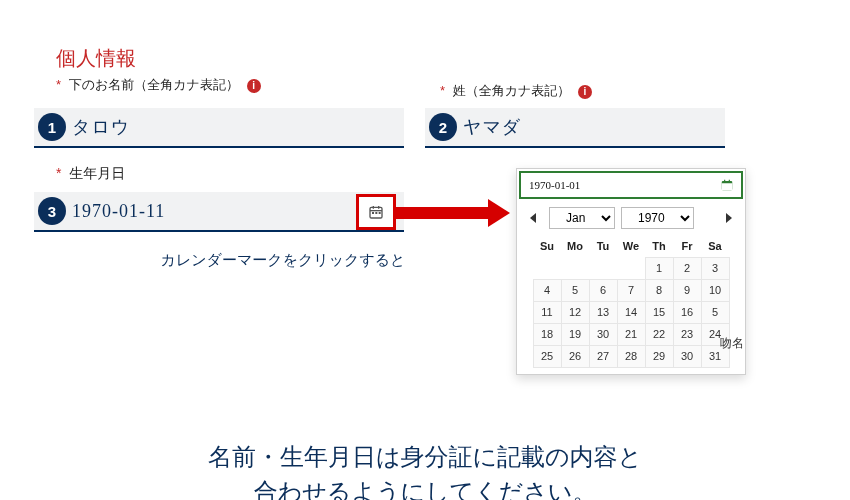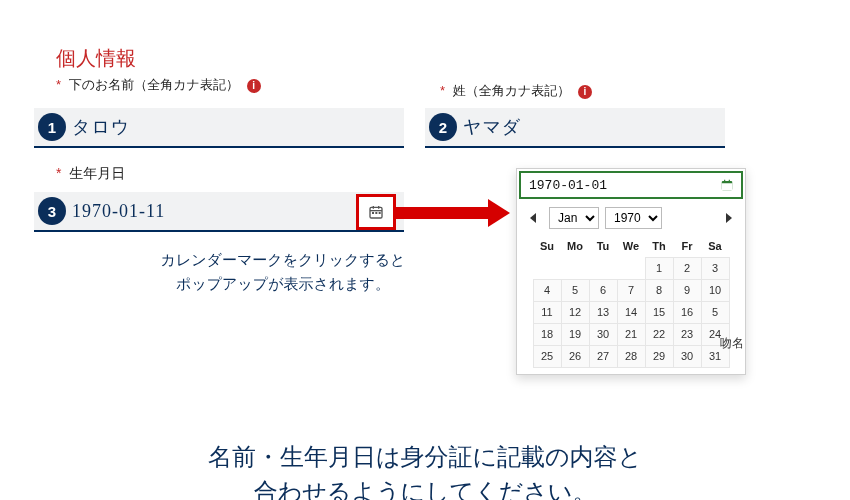--- a/index.html
+++ b/index.html
@@ -134,39 +134,39 @@
     margin: 2px;
     height: 28px;
     display: flex;
     align-items: center;
     padding: 0 6px;
   }
   .picker-input {
     flex: 1 1 auto;
     border: none;
     outline: none;
-    font-family: Liberation Mono, monospace;
-    font-size: 13px;
+    font-family: Liberation Serif, serif;
+    font-size: 11px;
     color: #111;
     background: transparent;
   }
   .cal-mini {
     width: 16px; height: 16px;
     display: flex; align-items: center; justify-content: center;
   }
   .picker-nav {
     display: flex;
     align-items: center;
     padding: 6px 8px 4px 8px;
     gap: 6px;
   }
   .picker-nav select {
     border: 1px solid #bbb;
     font-size: 12px;
-    padding: 2px 4px;
+    padding: 2px 12px;
     background: #fff;
   }
   .nav-arrow {
     width: 18px; height: 18px;
     display: flex; align-items: center; justify-content: center;
     color: #333;
     cursor: pointer;
   }
   .cal-grid {
     border-collapse: collapse;
@@ -250,21 +250,20 @@
       <rect x="11" y="12" width="3" height="3" fill="#555"></rect>
       <rect x="16" y="12" width="3" height="3" fill="#555"></rect>
     </svg>
   </div>
 
   <div class="arrow-shaft"></div>
   <div class="arrow-head"></div>
 
   <div class="hint-block">
     <div>カレンダーマークをクリックすると</div>
-    <div>ポップアップが表示されます。</div>
   </div>
 
   <div class="picker">
     <div class="picker-input-wrap">
       <input class="picker-input" value="1970-01-01" style="">
       <span class="cal-mini">
         <svg width="14" height="14" viewBox="0 0 24 24">
           <rect x="3" y="5" width="18" height="16" rx="2" fill="#2e7d32"></rect>
           <rect x="3" y="9" width="18" height="12" fill="#fff"></rect>
           <line x1="8" y1="3" x2="8" y2="7" stroke="#2e7d32" stroke-width="2"></line>

